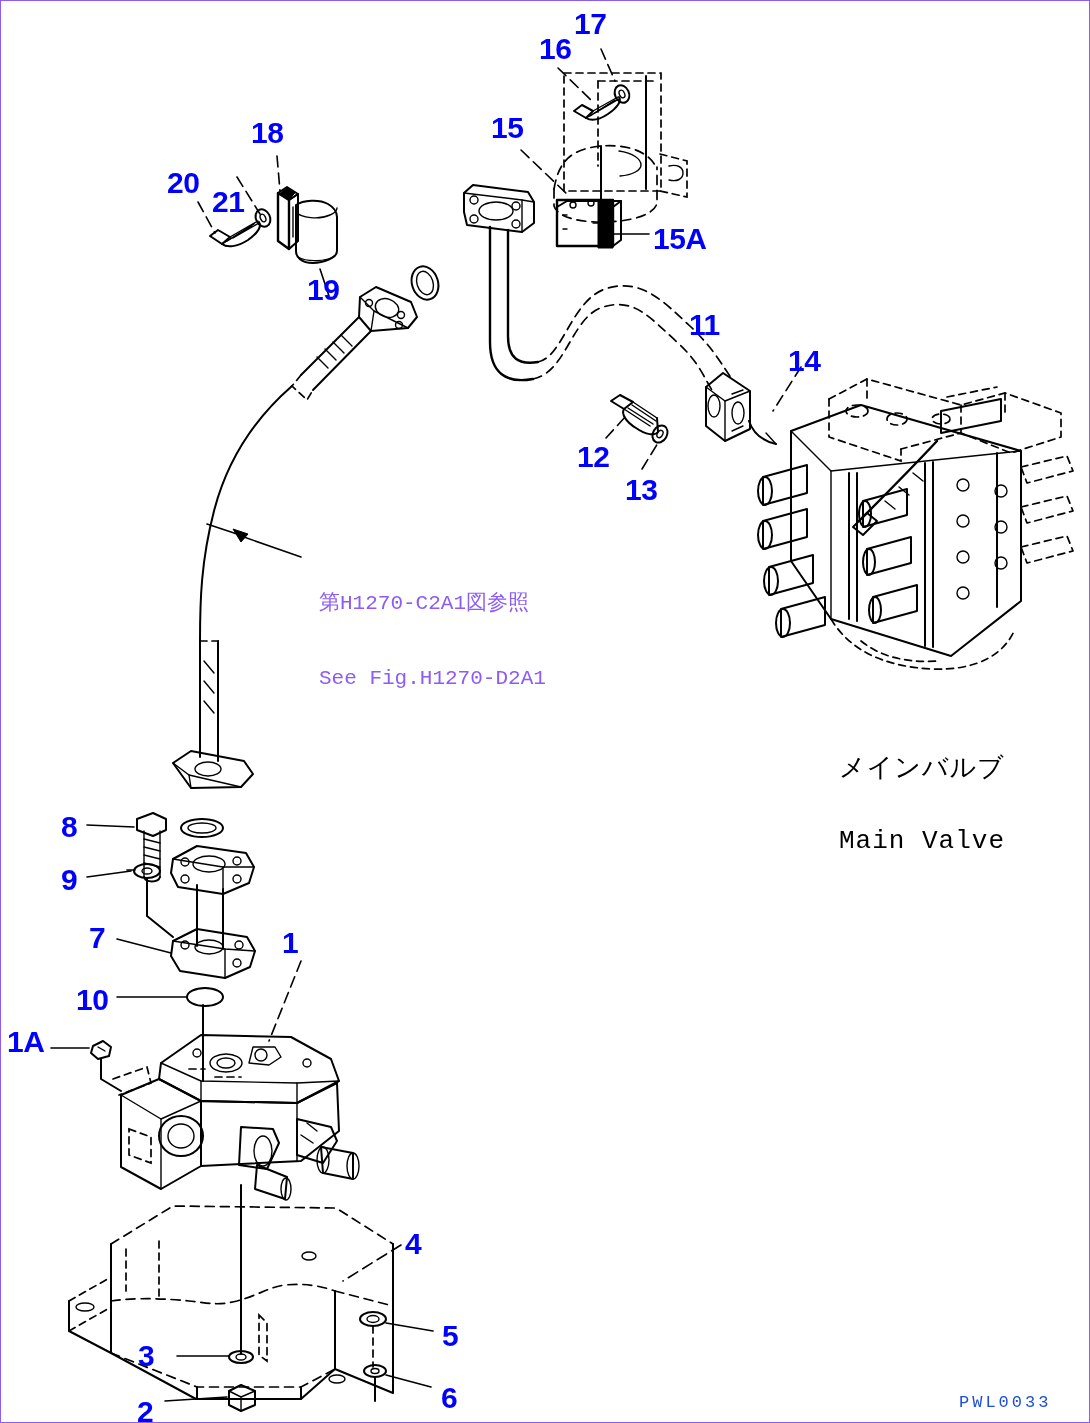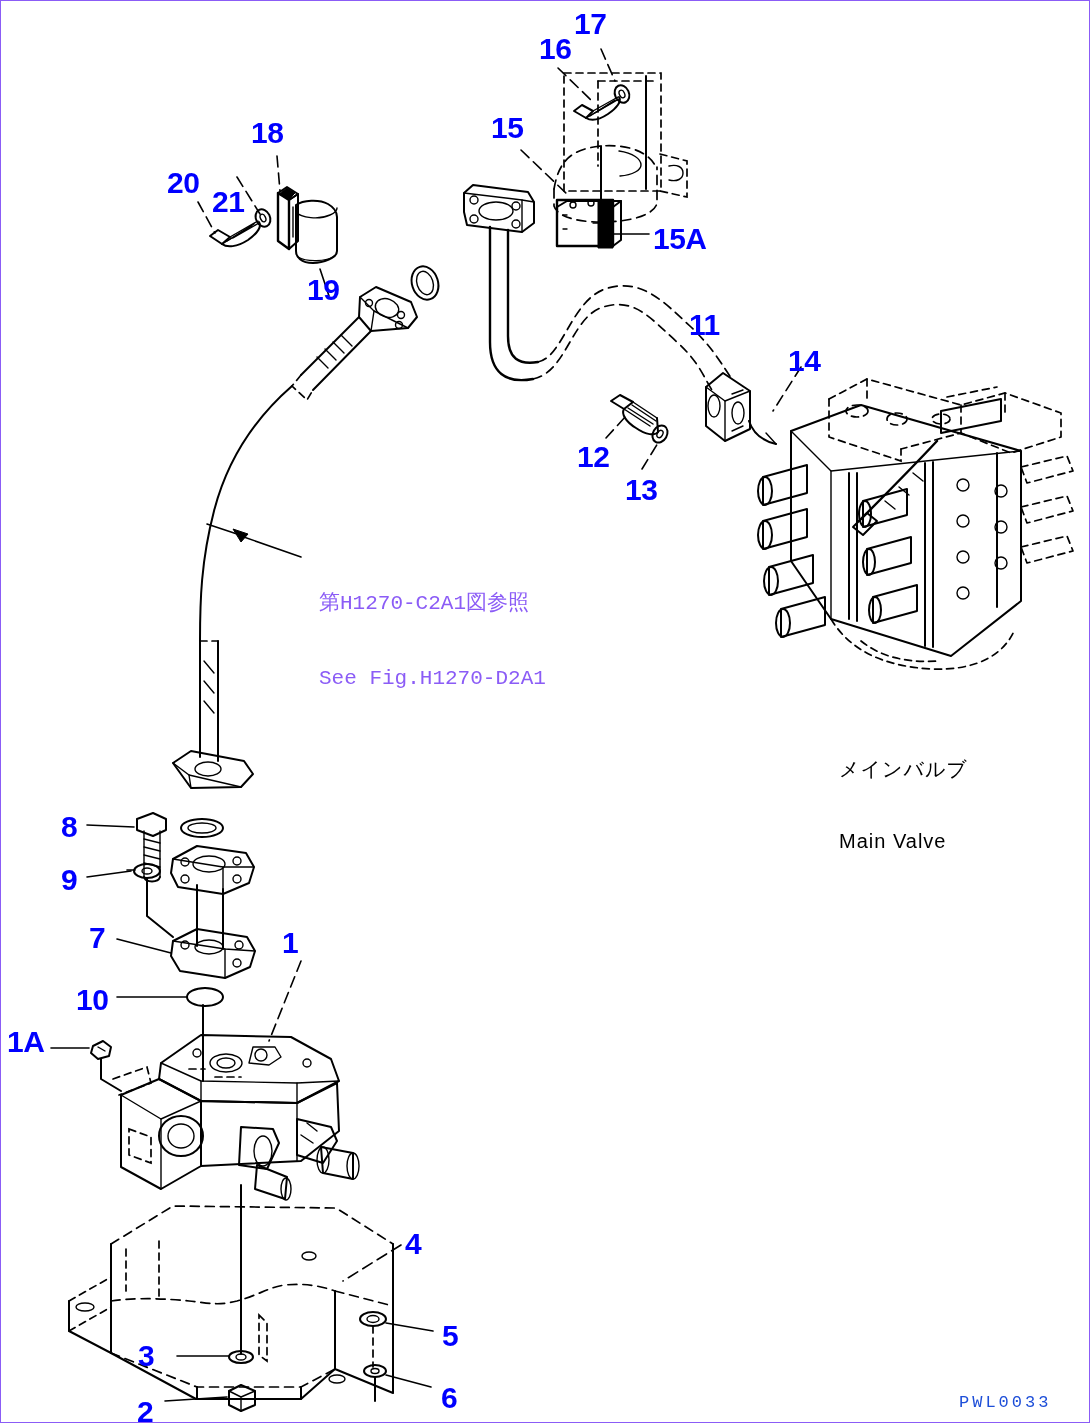--- a/index.html
+++ b/index.html
@@ -42,22 +42,22 @@
     position: absolute;
     color: #8b5cf6;
     font-family: "Liberation Mono", monospace;
     font-size: 21px;
     line-height: 25px;
     white-space: pre;
   }
   .cap {
     position: absolute;
     color: #000000;
-    font-family: Liberation Sans, sans-serif;
-    font-size: 20px;
+    font-family: Liberation Mono, monospace;
+    font-size: 26px;
     line-height: 24px;
     white-space: pre;
     letter-spacing: 1px;
   }
   .docid {
     position: absolute;
     color: #1d4ed8;
     font-family: "Liberation Mono", monospace;
     font-size: 17px;
     letter-spacing: 3px;

